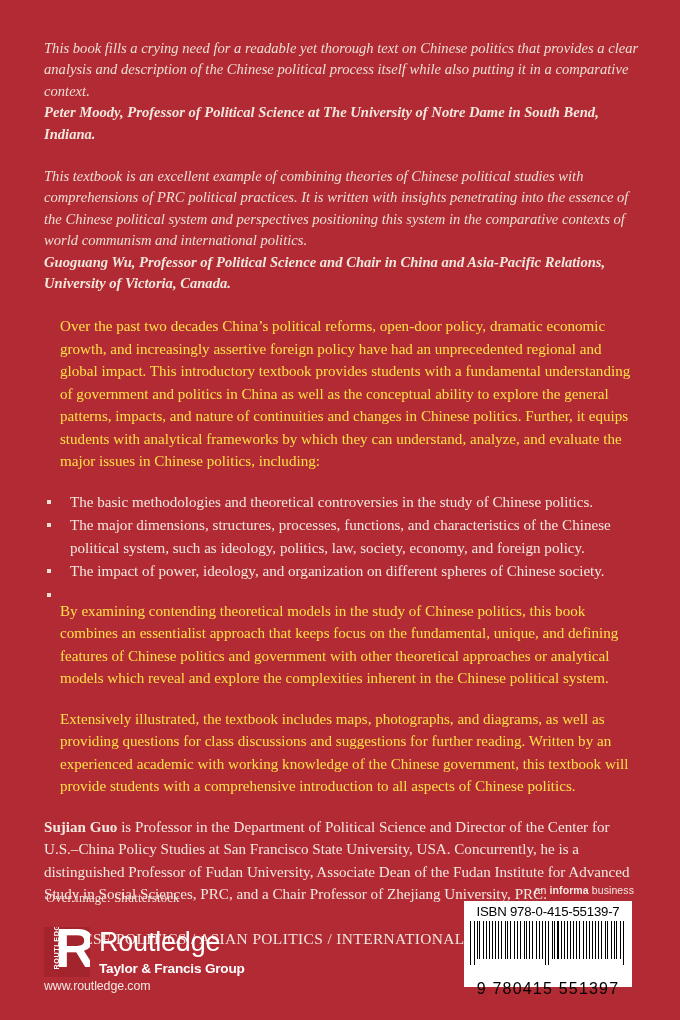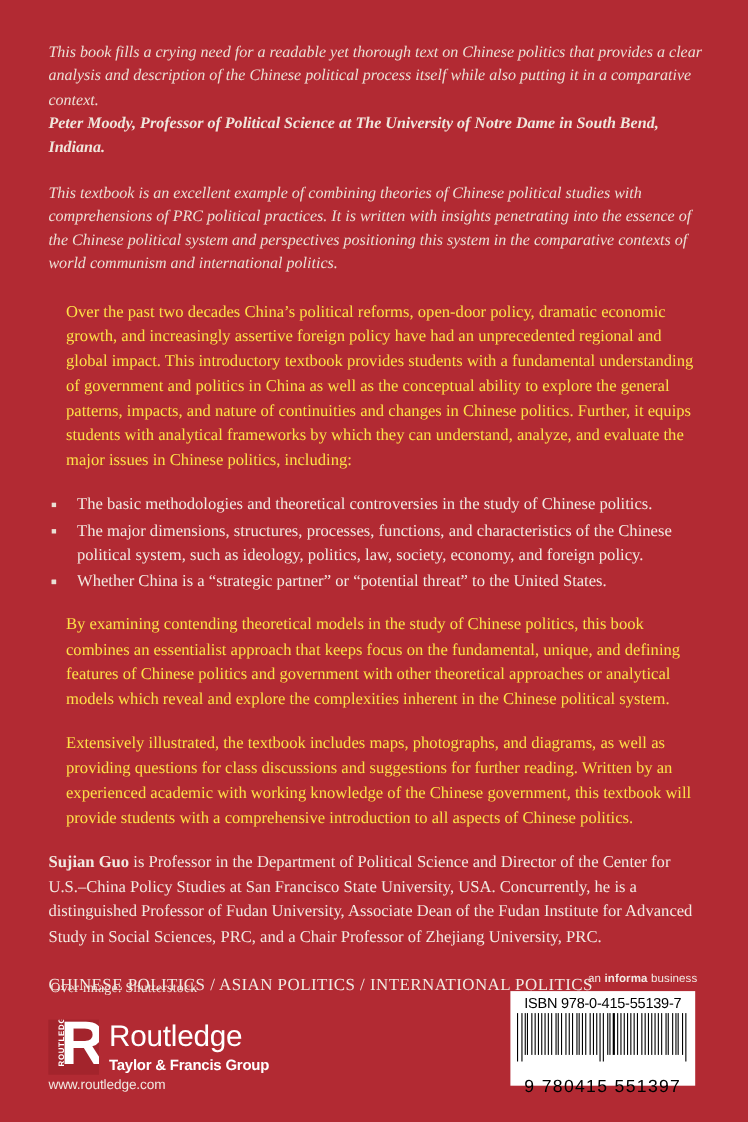--- a/index.html
+++ b/index.html
@@ -234,39 +234,40 @@
 
   <div class="text-col">
 
     <p class="blurb">
       <span>This book fills a crying need for a readable yet thorough text on Chinese politics that provides a clear analysis and description of the Chinese political process itself while also putting it in a comparative context.</span><br>
       <span class="attrib">Peter Moody, Professor of Political Science at The University of Notre Dame in South Bend, Indiana.</span>
     </p>
 
     <p class="blurb">
       <span>This textbook is an excellent example of combining theories of Chinese political studies with comprehensions of PRC political practices. It is written with insights penetrating into the essence of the Chinese political system and perspectives positioning this system in the comparative contexts of world communism and international politics.</span><br>
+      <span class="attrib">Guoguang Wu, Professor of Political Science and Chair in China and Asia-Pacific Relations, University of Victoria, Canada.</span>
     </p>
 
     <p class="body-para first"> Over the past two decades China’s political reforms, open-door policy, dramatic economic growth, and increasingly assertive foreign policy have had an unprecedented regional and global impact. This introductory textbook provides students with a fundamental understanding of government and politics in China as well as the conceptual ability to explore the general patterns, impacts, and nature of continuities and changes in Chinese politics. Further, it equips students with analytical frameworks by which they can understand, analyze, and evaluate the major issues in Chinese politics, including:</p>
 
     <ul class="features">
       <li>
         <span class="bullet"></span>
         <span>The basic methodologies and theoretical controversies in the study of Chinese politics.</span>
       </li>
       <li>
         <span class="bullet"></span>
         <span>The major dimensions, structures, processes, functions, and characteristics of the Chinese political system, such as ideology, politics, law, society, economy, and foreign policy.</span>
       </li>
       <li>
         <span class="bullet"></span>
+        <span>The impact of power, ideology, and organization on different spheres of Chinese society.</span>
       </li>
       <li>
         <span class="bullet"></span>
-        <span>Whether China is a “strategic partner” or “potential threat” to the United States.</span>
       </li>
     </ul>
 
     <p class="body-para">By examining contending theoretical models in the study of Chinese politics, this book combines an essentialist approach that keeps focus on the fundamental, unique, and defining features of Chinese politics and government with other theoretical approaches or analytical models which reveal and explore the complexities inherent in the Chinese political system.</p>
     <p class="body-para">Extensively illustrated, the textbook includes maps, photographs, and diagrams, as well as providing questions for class discussions and suggestions for further reading. Written by an experienced academic with working knowledge of the Chinese government, this textbook will provide students with a comprehensive introduction to all aspects of Chinese politics.</p>
 
     <p class="bio">
       <span class="name">Sujian Guo</span><span> is Professor in the Department of Political Science and Director of the Center for U.S.–China Policy Studies at San Francisco State University, USA. Concurrently, he is a distinguished Professor of Fudan University, Associate Dean of the Fudan Institute for Advanced Study in Social Sciences, PRC, and a Chair Professor of Zhejiang University, PRC.</span>
     </p>
 

